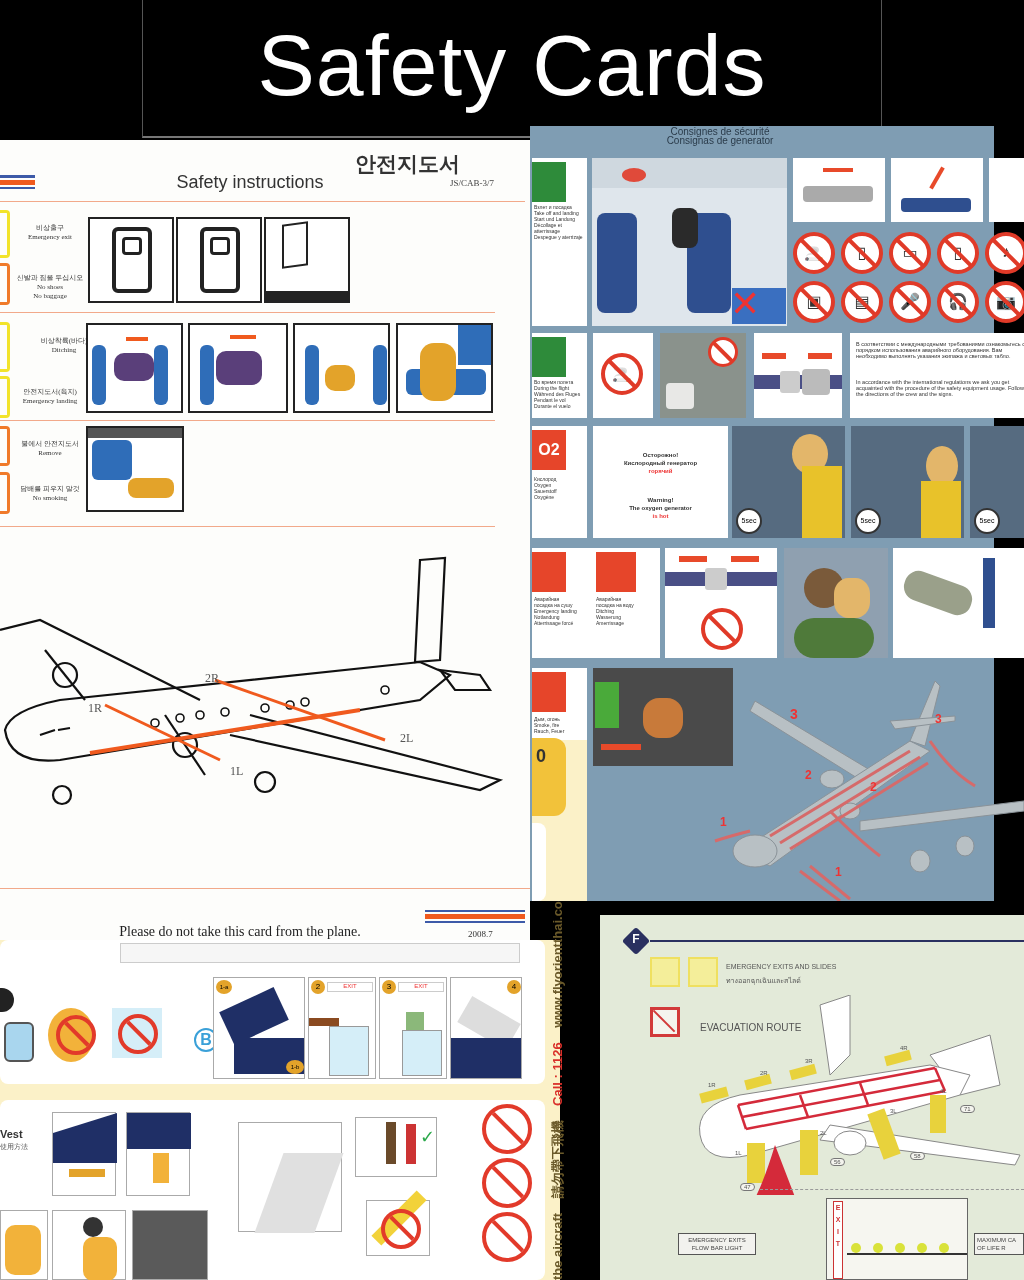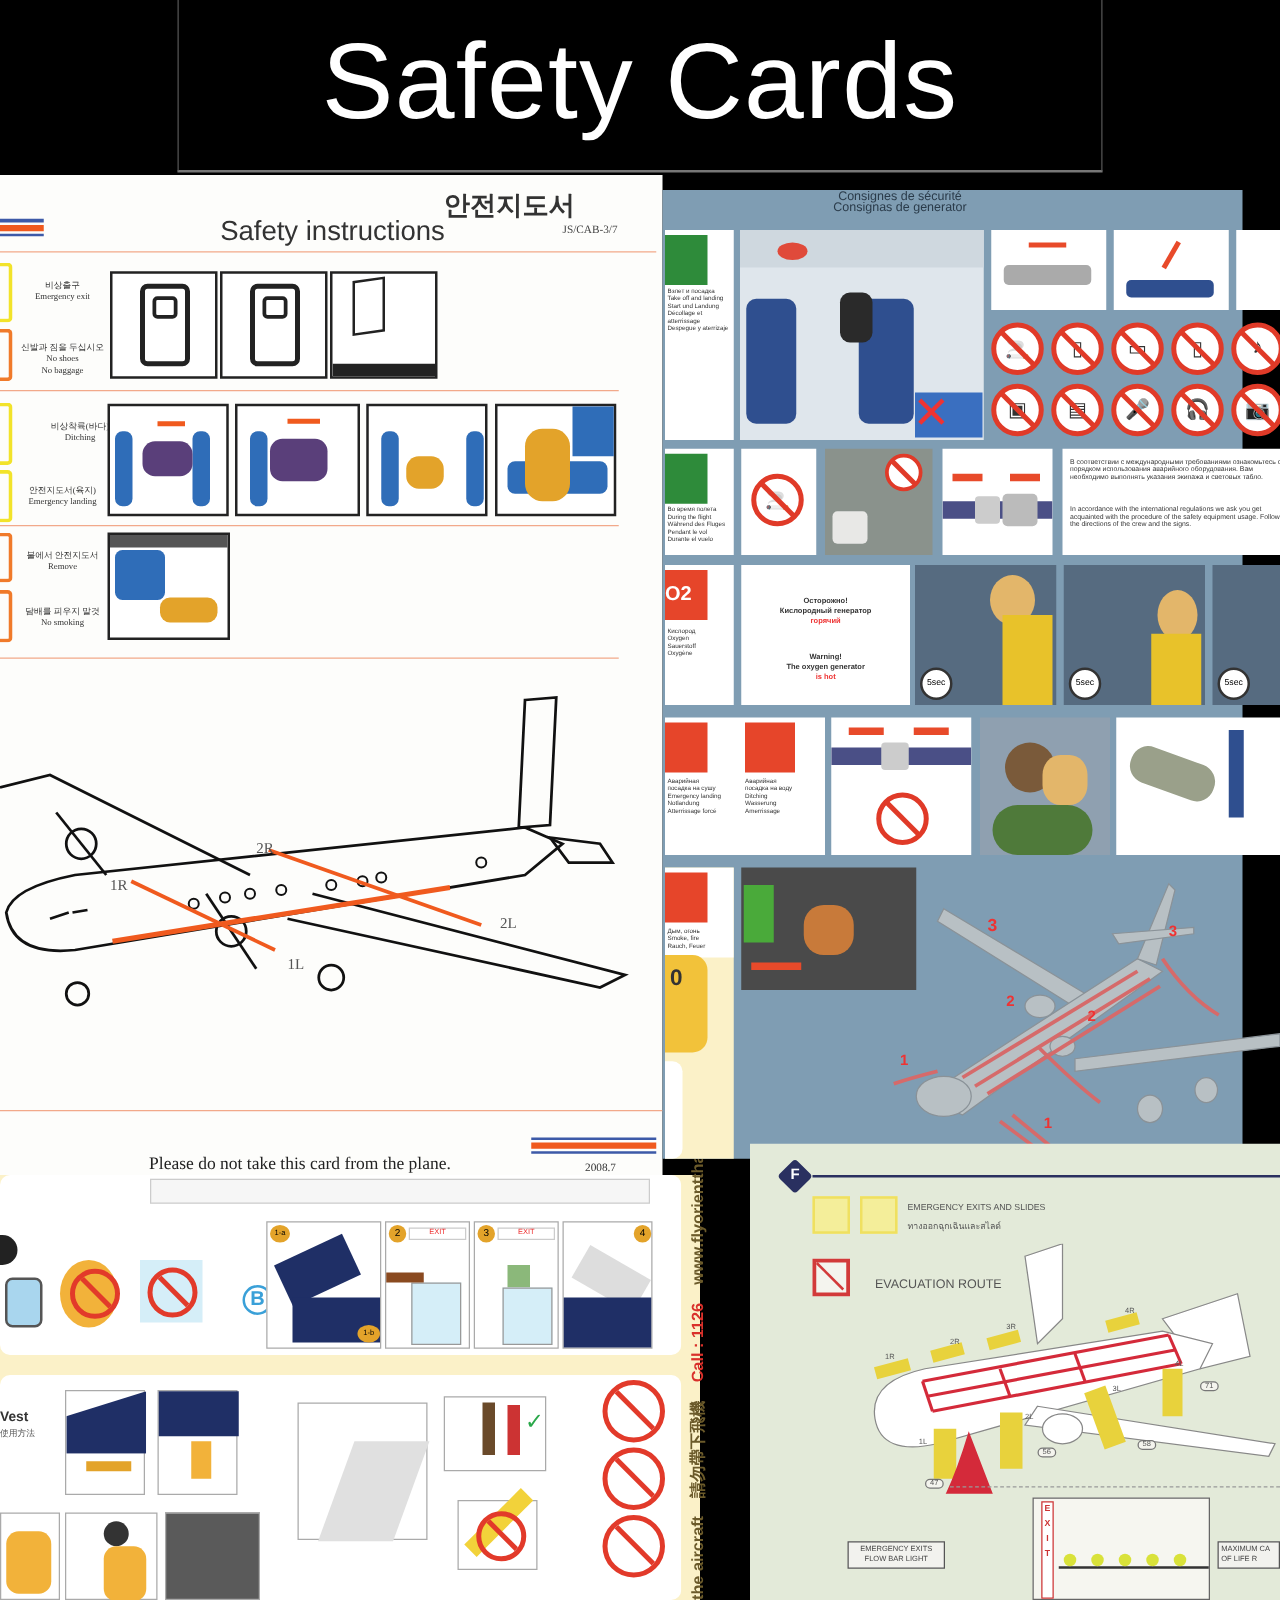--- a/index.html
+++ b/index.html
@@ -4,39 +4,39 @@
 <style>
   * { box-sizing: border-box; margin: 0; padding: 0; }
   body { width: 1024px; height: 1280px; overflow: hidden; background: #000; font-family: "Liberation Sans", sans-serif; position: relative; }
   .abs { position: absolute; }
   
   #banner { left: 0; top: 0; width: 1024px; height: 140px; background: #000; }
   #banner .title { position: absolute; left: 142px; top: 0; width: 740px; height: 138px; border-left: 1px solid #555; border-right: 1px solid #555; border-bottom: 2px solid #777; color: #fff; font-size: 86px; text-align: center; line-height: 130px; letter-spacing: 1px; }
   
   #card-kr { left: 0; top: 140px; width: 530px; height: 810px; background: #fdfdfb; }
   .kr-head1 { left: 160px; top: 10px; width: 300px; font-size: 21px; font-weight: bold; color: #333; text-align: right; }
-  .kr-head2 { left: 146px; top: 32px; width: 240px; font-size: 22px; color: #333; text-align: center; }
+  .kr-head2 { left: 130px; top: 32px; width: 240px; font-size: 18px; color: #333; text-align: center; }
   .kr-code { left: 450px; top: 38px; font-size: 9px; color: #444; font-family: "Liberation Serif", serif; }
   .stripe { height: 3px; }
   .hr-orange { height: 1px; background: #f2a98a; }
   .side-tag { width: 10px; border: 3px solid; border-left: none; border-radius: 0 4px 4px 0; }
   .lbl { font-size: 7px; line-height: 9px; color: #333; text-align: center; width: 70px; font-family: "Liberation Serif", serif; }
   .frame { border: 2px solid #222; background: #fff; overflow: hidden; }
   .seat-blue { background: #2f6db8; }
   .kr-foot1 { left: 110px; top: 765px; width: 320px; text-align: center; font-size: 12px; color: #222; font-family: "Liberation Serif", serif; }
   .kr-foot2 { left: 80px; top: 784px; width: 320px; text-align: center; font-size: 14px; color: #222; font-family: "Liberation Serif", serif; }
   .kr-date { left: 468px; top: 789px; font-size: 9px; color: #333; font-family: "Liberation Serif", serif; }
   
   #card-th { left: 0; top: 940px; width: 560px; height: 340px; background: #fbf1c8; }
   .th-panel { background: #fff; border-radius: 8px; }
   .nosign { border-radius: 50%; border: 4px solid #e23a2a; position: absolute; overflow: hidden; }
   .nosign::after { content: ""; position: absolute; left: 50%; top: -10%; width: 4px; height: 120%; background: #e23a2a; transform: rotate(-45deg); }
   .vert-text { transform: rotate(-90deg); transform-origin: left top; white-space: nowrap; font-size: 13px; font-weight: bold; color: #6b5a2a; }
   
-  #card-ru { left: 530px; top: 152px; width: 464px; height: 775px; background: #7f9db3; }
+  #card-ru { left: 530px; top: 126px; width: 464px; height: 775px; background: #7f9db3; }
   .ru-cell { background: #fff; position: absolute; overflow: hidden; }
   .ru-head { left: 60px; top: 0; width: 260px; text-align: center; font-size: 10px; color: #2a3b4a; line-height: 11px; }
   .ru-icon { width: 34px; height: 40px; position: absolute; }
   .ru-text { font-size: 5px; line-height: 6px; color: #333; position: absolute; }
   .prohib { position: absolute; width: 42px; height: 42px; border-radius: 50%; border: 4px solid #e03a28; background: #fff; }
   .prohib::after { content: ""; position: absolute; left: 50%; top: -5%; margin-left: -2px; width: 4px; height: 110%; background: #e03a28; transform: rotate(-45deg); }
   .prohib span { position: absolute; left: 0; right: 0; top: 7px; text-align: center; font-size: 16px; color: #333; }
   .photo { position: absolute; }
   .slide-num { position: absolute; color: #e33; font-size: 14px; font-weight: bold; }
   
@@ -342,21 +342,21 @@
     <div class="abs" style="left:0;top:42px;width:88px;height:14px;background:#4a4f86"></div>
     <div class="abs" style="left:26px;top:38px;width:20px;height:22px;background:#ccc;border-radius:3px"></div>
     <div class="abs" style="left:48px;top:36px;width:28px;height:26px;background:#bbb;border-radius:4px"></div>
   </div>
   <div class="ru-cell" style="left:320px;top:207px;width:180px;height:85px">
     <div class="ru-text" style="left:6px;top:8px;width:170px;font-size:5.5px">В соответствии с международными требованиями ознакомьтесь с порядком использования аварийного оборудования. Вам необходимо выполнять указания экипажа и световых табло.</div>
     <div class="ru-text" style="left:6px;top:46px;width:170px;font-size:5.5px">In accordance with the international regulations we ask you get acquainted with the procedure of the safety equipment usage. Follow the directions of the crew and the signs.</div>
   </div>
 
   <div class="ru-cell" style="left:2px;top:300px;width:55px;height:112px">
-    <div class="ru-icon" style="left:0;top:4px;background:#e6452a;color:#fff;font-size:16px;font-weight:bold;text-align:left;line-height:40px">O2</div>
+    <div class="ru-icon" style="left:0;top:4px;background:#e6452a;color:#fff;font-size:16px;font-weight:bold;text-align:center;line-height:40px">O2</div>
     <div class="ru-text" style="left:2px;top:50px;width:50px">Кислород<br>Oxygen<br>Sauerstoff<br>Oxygène</div>
   </div>
   <div class="ru-cell" style="left:63px;top:300px;width:135px;height:112px">
     <div class="abs" style="left:0;top:25px;width:135px;text-align:center;font-size:6px;font-weight:bold;color:#333;line-height:8px">
       <div>Осторожно!</div>
       <div>Кислородный генератор</div>
       <div style="color:#e33">горячий</div>
     </div>
     <div class="abs" style="left:0;top:70px;width:135px;text-align:center;font-size:6px;font-weight:bold;color:#333;line-height:8px">
       <div>Warning!</div>

